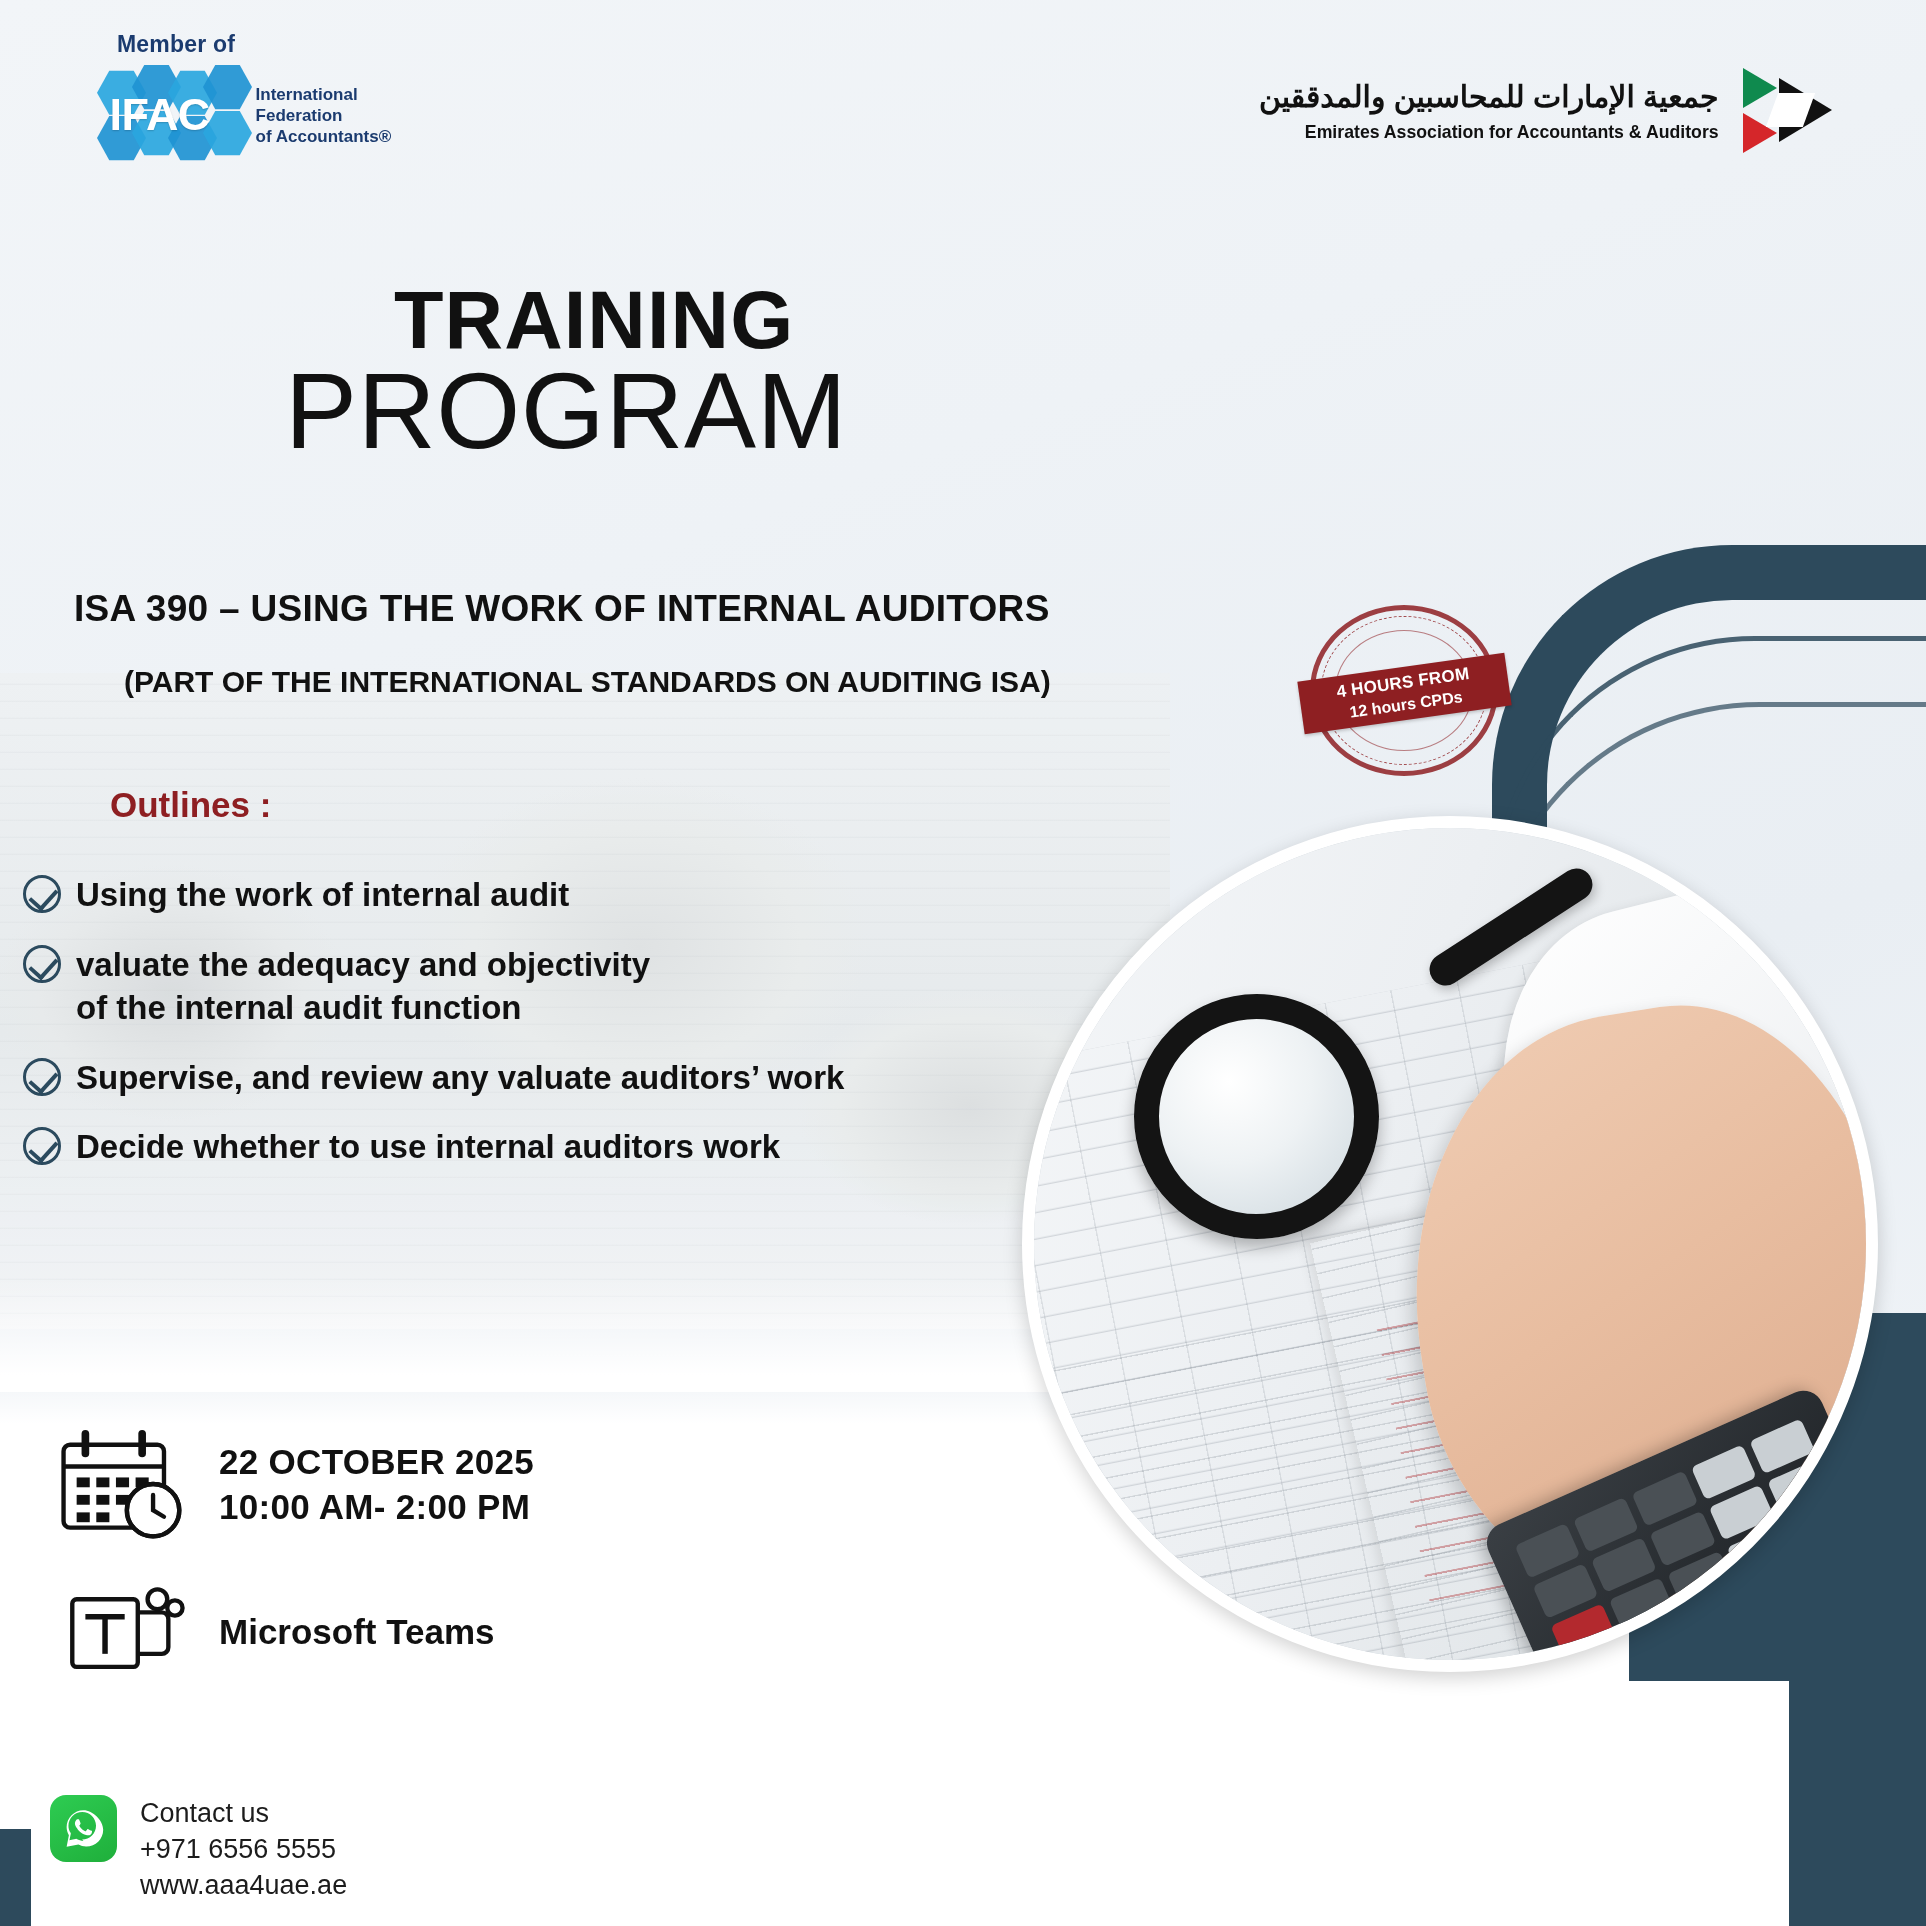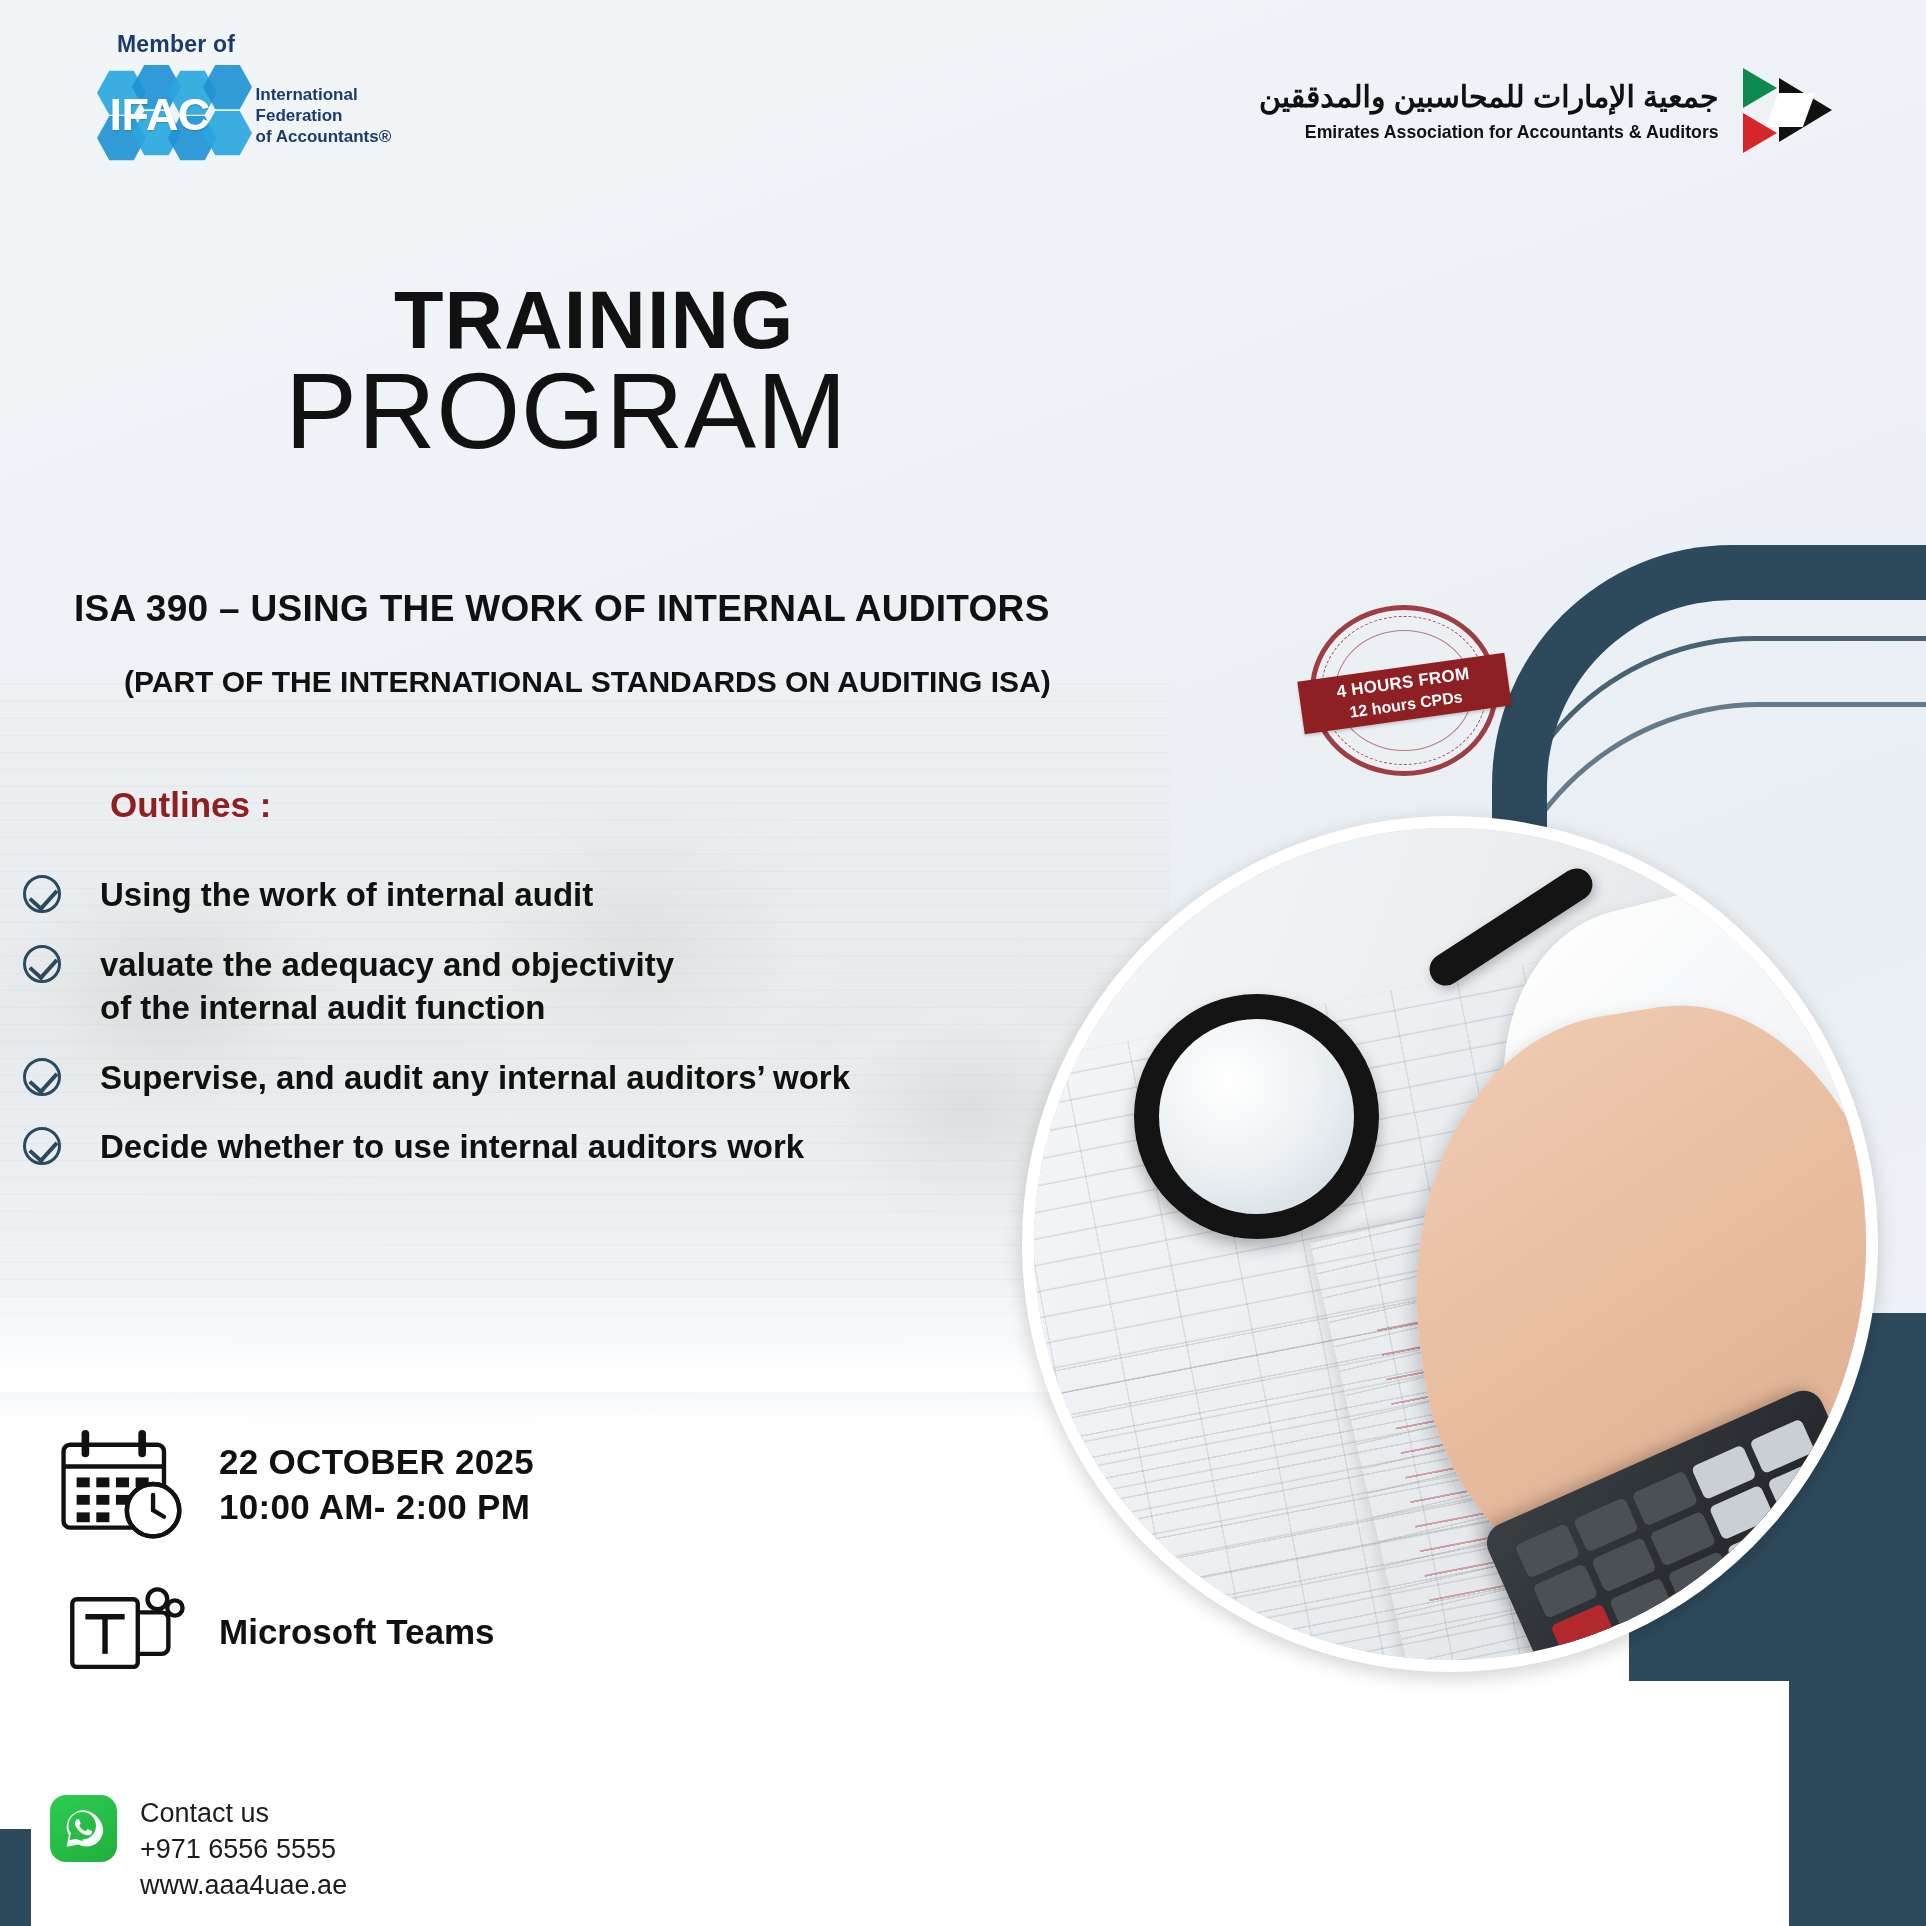--- a/index.html
+++ b/index.html
@@ -118,21 +118,21 @@
     position: absolute; left: 124px; top: 665px;
     font-size: 30px; font-weight: bold; color: #111;
   }
 
   
   .outlines-label {
     position: absolute; left: 110px; top: 785px;
     font-size: 35px; font-weight: bold; color: #8e1f22;
   }
   .outline-list { position: absolute; left: 23px; top: 873px; width: 1027px; }
-  .outline-item { display: flex; align-items: flex-start; margin-bottom: 26px; gap: 24px; }
+  .outline-item { display: flex; align-items: flex-start; margin-bottom: 26px; }
   .check {
     flex: 0 0 auto; width: 38px; height: 38px; border: 3.4px solid #2b4a5e;
     border-radius: 50%; position: relative; margin-right: 15px; margin-top: 2.3px;
   }
   .check::after {
     content: ""; position: absolute; left: 8.6px; top: 4.6px;
     width: 12.6px; height: 22px; border-right: 4.6px solid #2b4a5e; border-bottom: 4.6px solid #2b4a5e;
     transform: rotate(42deg);
   }
   .outline-text {
@@ -372,21 +372,21 @@
       <span class="check"></span>
       <span class="outline-text">Using the work of internal audit</span>
     </div>
     <div class="outline-item">
       <span class="check"></span>
       <span class="outline-text" style="white-space:pre-line">valuate the adequacy and objectivity
 of the internal audit function</span>
     </div>
     <div class="outline-item">
       <span class="check"></span>
-      <span class="outline-text">Supervise, and audit any internal auditors’ work</span>
+      <span class="outline-text">Supervise, and review any valuate auditors’ work</span>
     </div>
     <div class="outline-item">
       <span class="check"></span>
       <span class="outline-text">Decide whether to use internal auditors work</span>
     </div>
   </div>
 
   <div class="stamp">
     <div class="ring"></div>
     <div class="ring2"></div>

